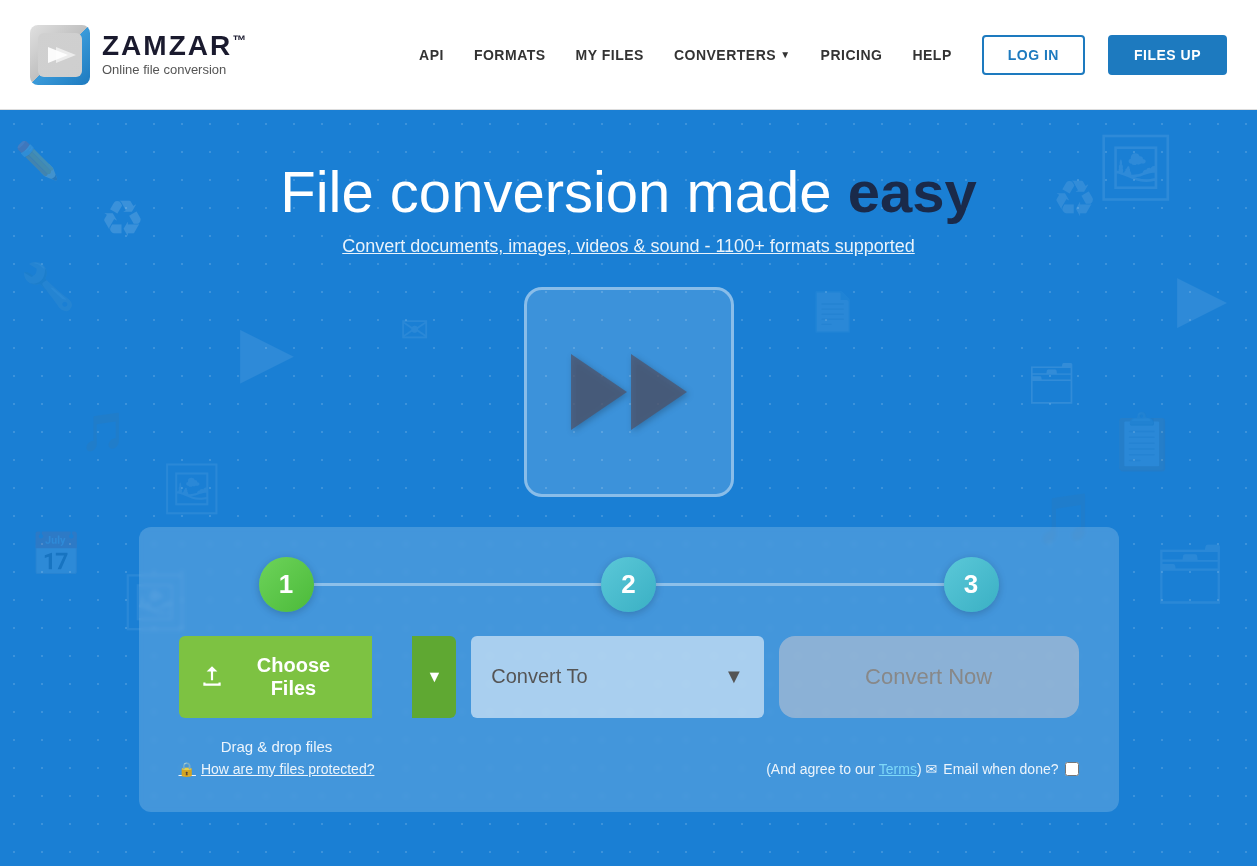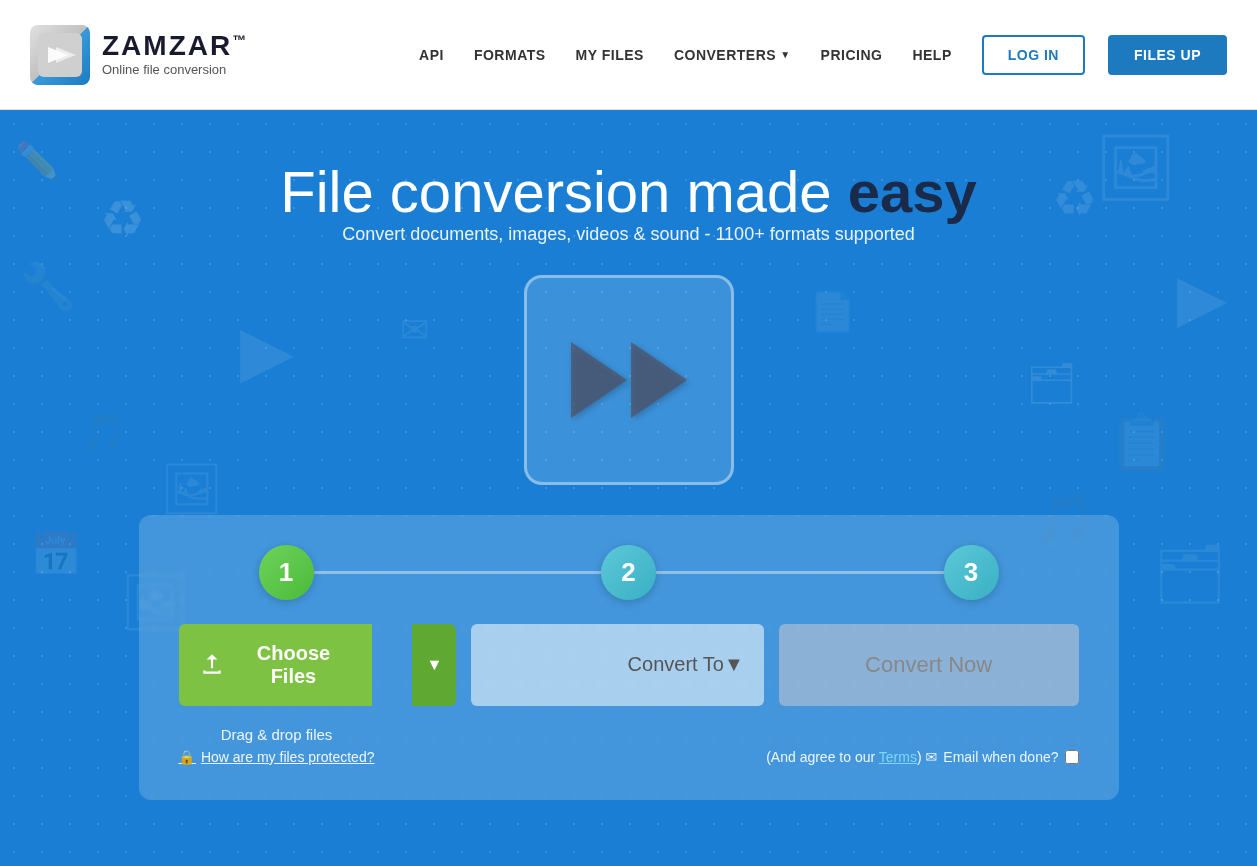--- a/index.html
+++ b/index.html
@@ -113,23 +113,25 @@
       color: #fff;
       text-align: center;
       position: relative;
       z-index: 2;
       line-height: 1.1;
     }
     .hero-title-bold { font-weight: 900; color: #1a2a4a; }
     .hero-subtitle {
       font-size: 18px;
       color: rgba(255,255,255,0.9);
+      margin-top: 12px;
       text-align: center;
       position: relative;
       z-index: 2;
+      text-decoration: underline;
     }
 
     
     .sketched-icons {
       position: absolute;
       inset: 0;
       z-index: 1;
       pointer-events: none;
     }
     .sketch-icon {
@@ -264,30 +266,30 @@
       flex: 1;
       background: rgba(255,255,255,0.55);
       border: none;
       border-radius: 6px;
       padding: 18px 20px;
       font-size: 20px;
       color: #555;
       cursor: pointer;
       display: flex;
       align-items: center;
-      justify-content: flex-end;
+      justify-content: space-between;
     }
 
     
     .btn-convert-now {
       flex: 1.1;
       background: rgba(200,200,210,0.55);
       color: #888;
       border: none;
-      border-radius: 6px;
+      border-radius: 16px;
       font-size: 22px;
       font-weight: 400;
       cursor: pointer;
       padding: 18px 11px;
     }
 
     
     .below-controls {
       display: flex;
       justify-content: space-between;

